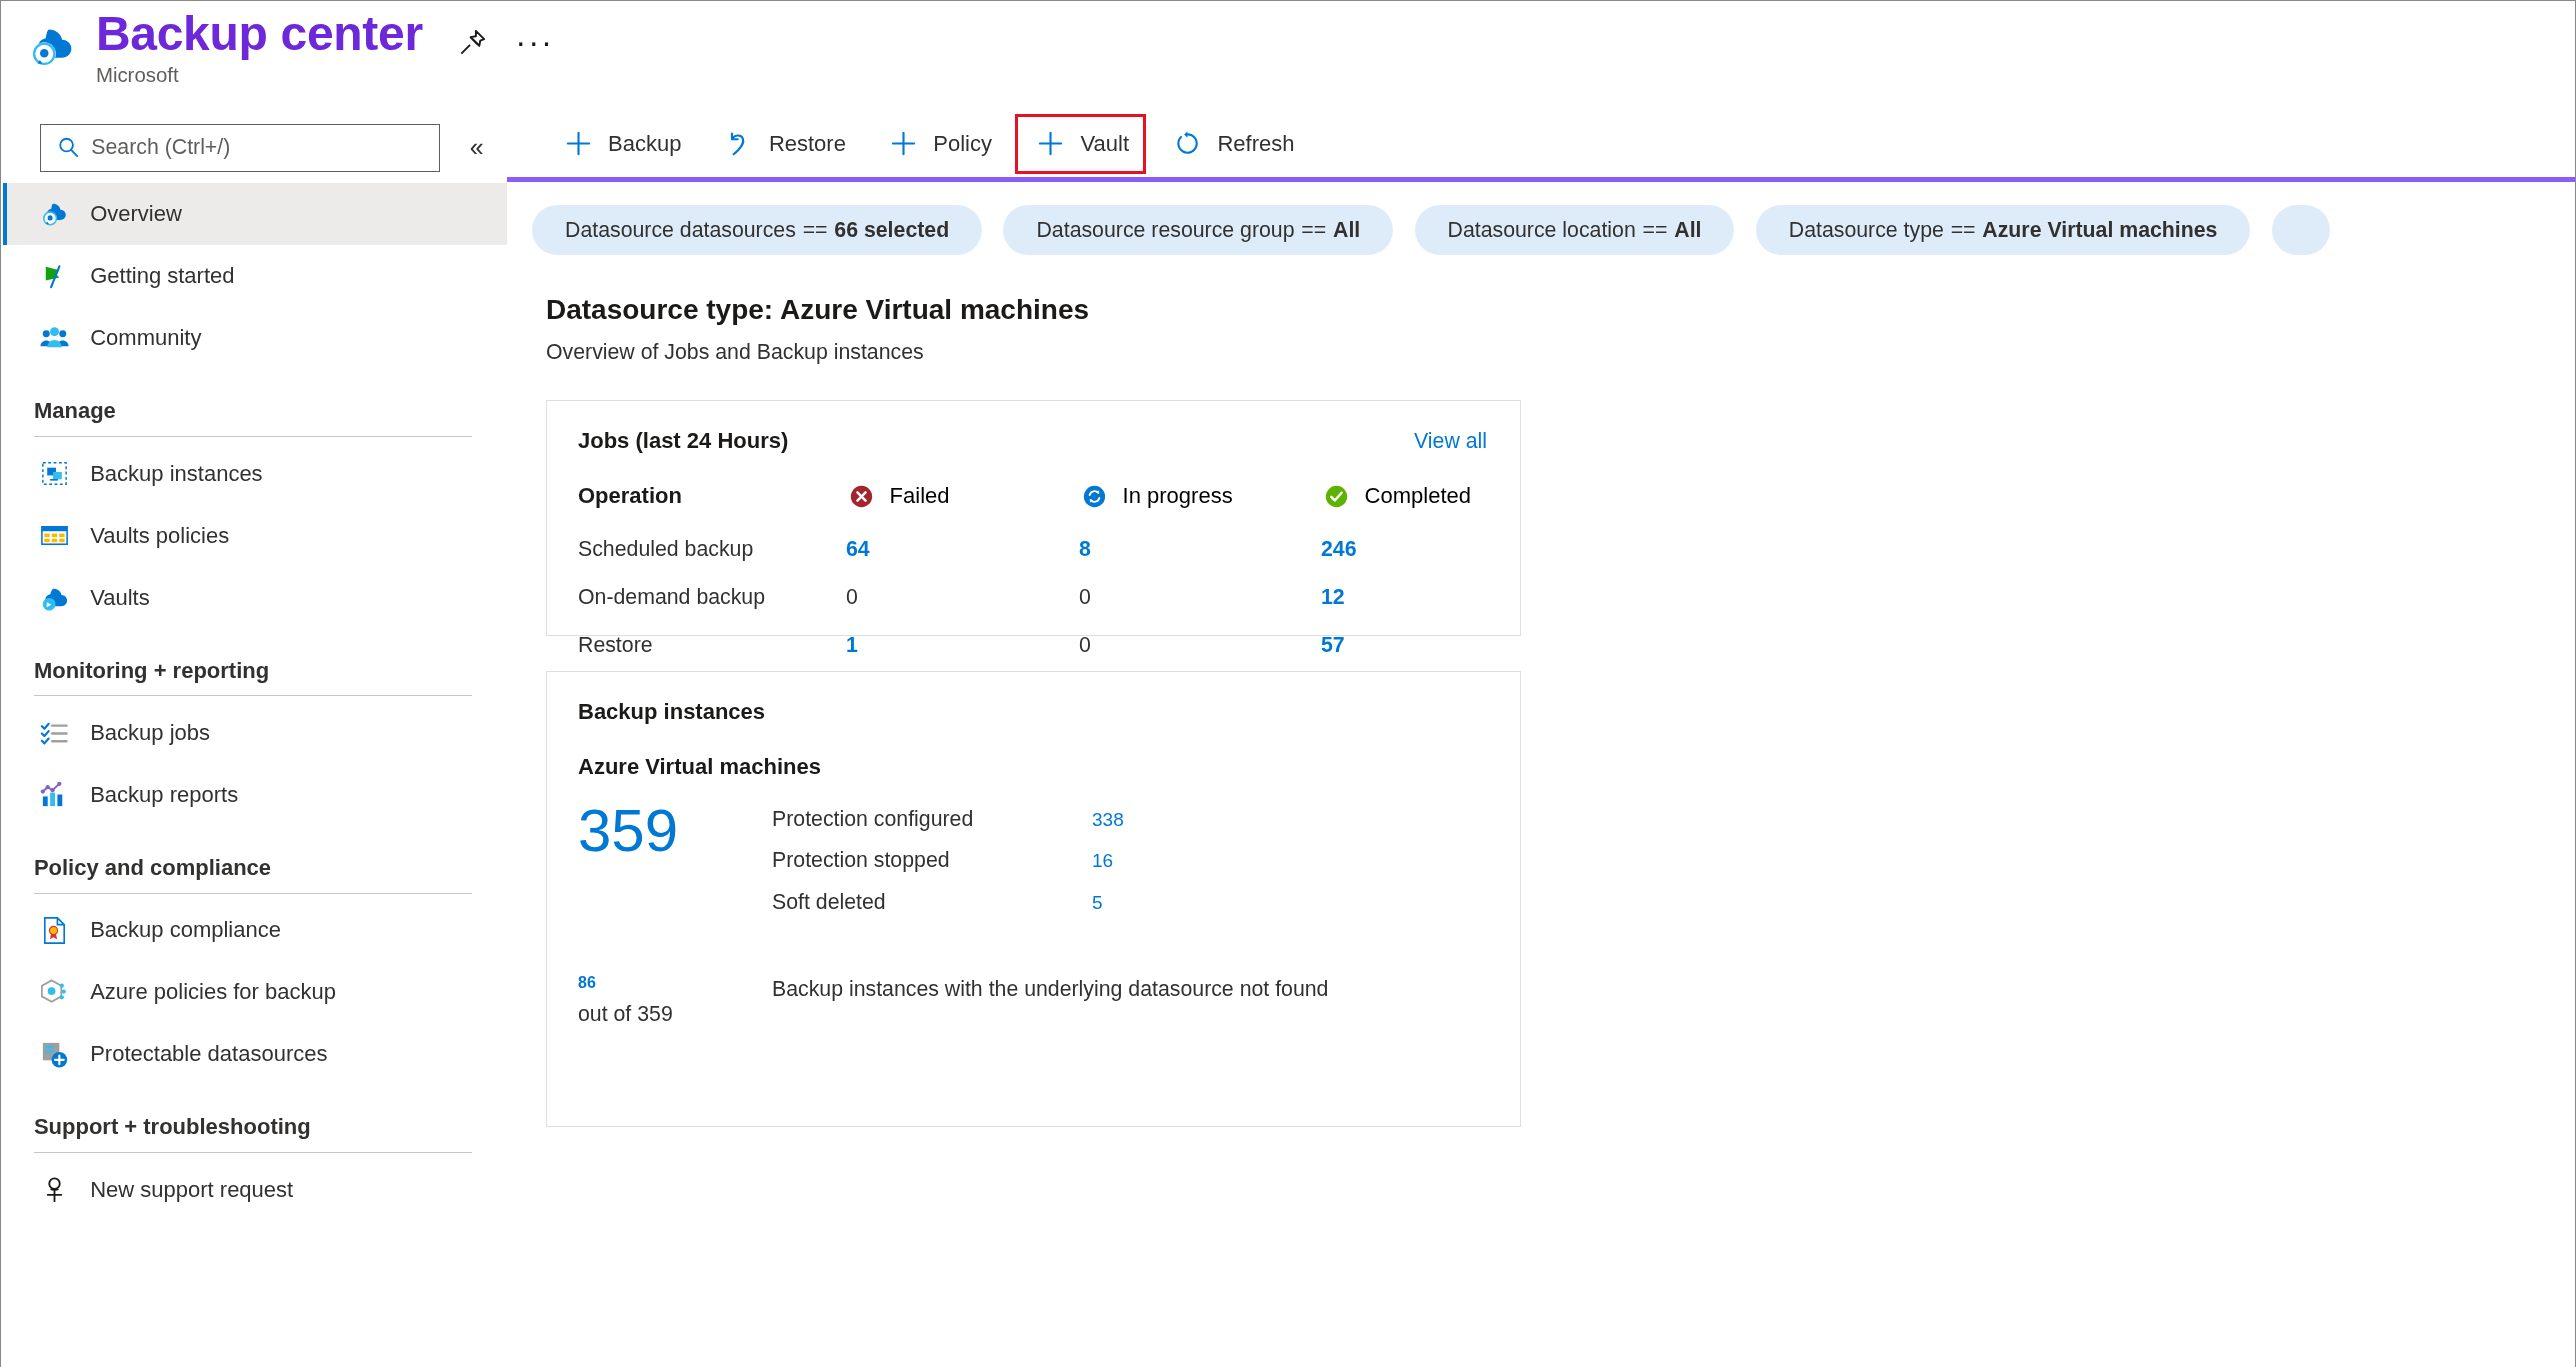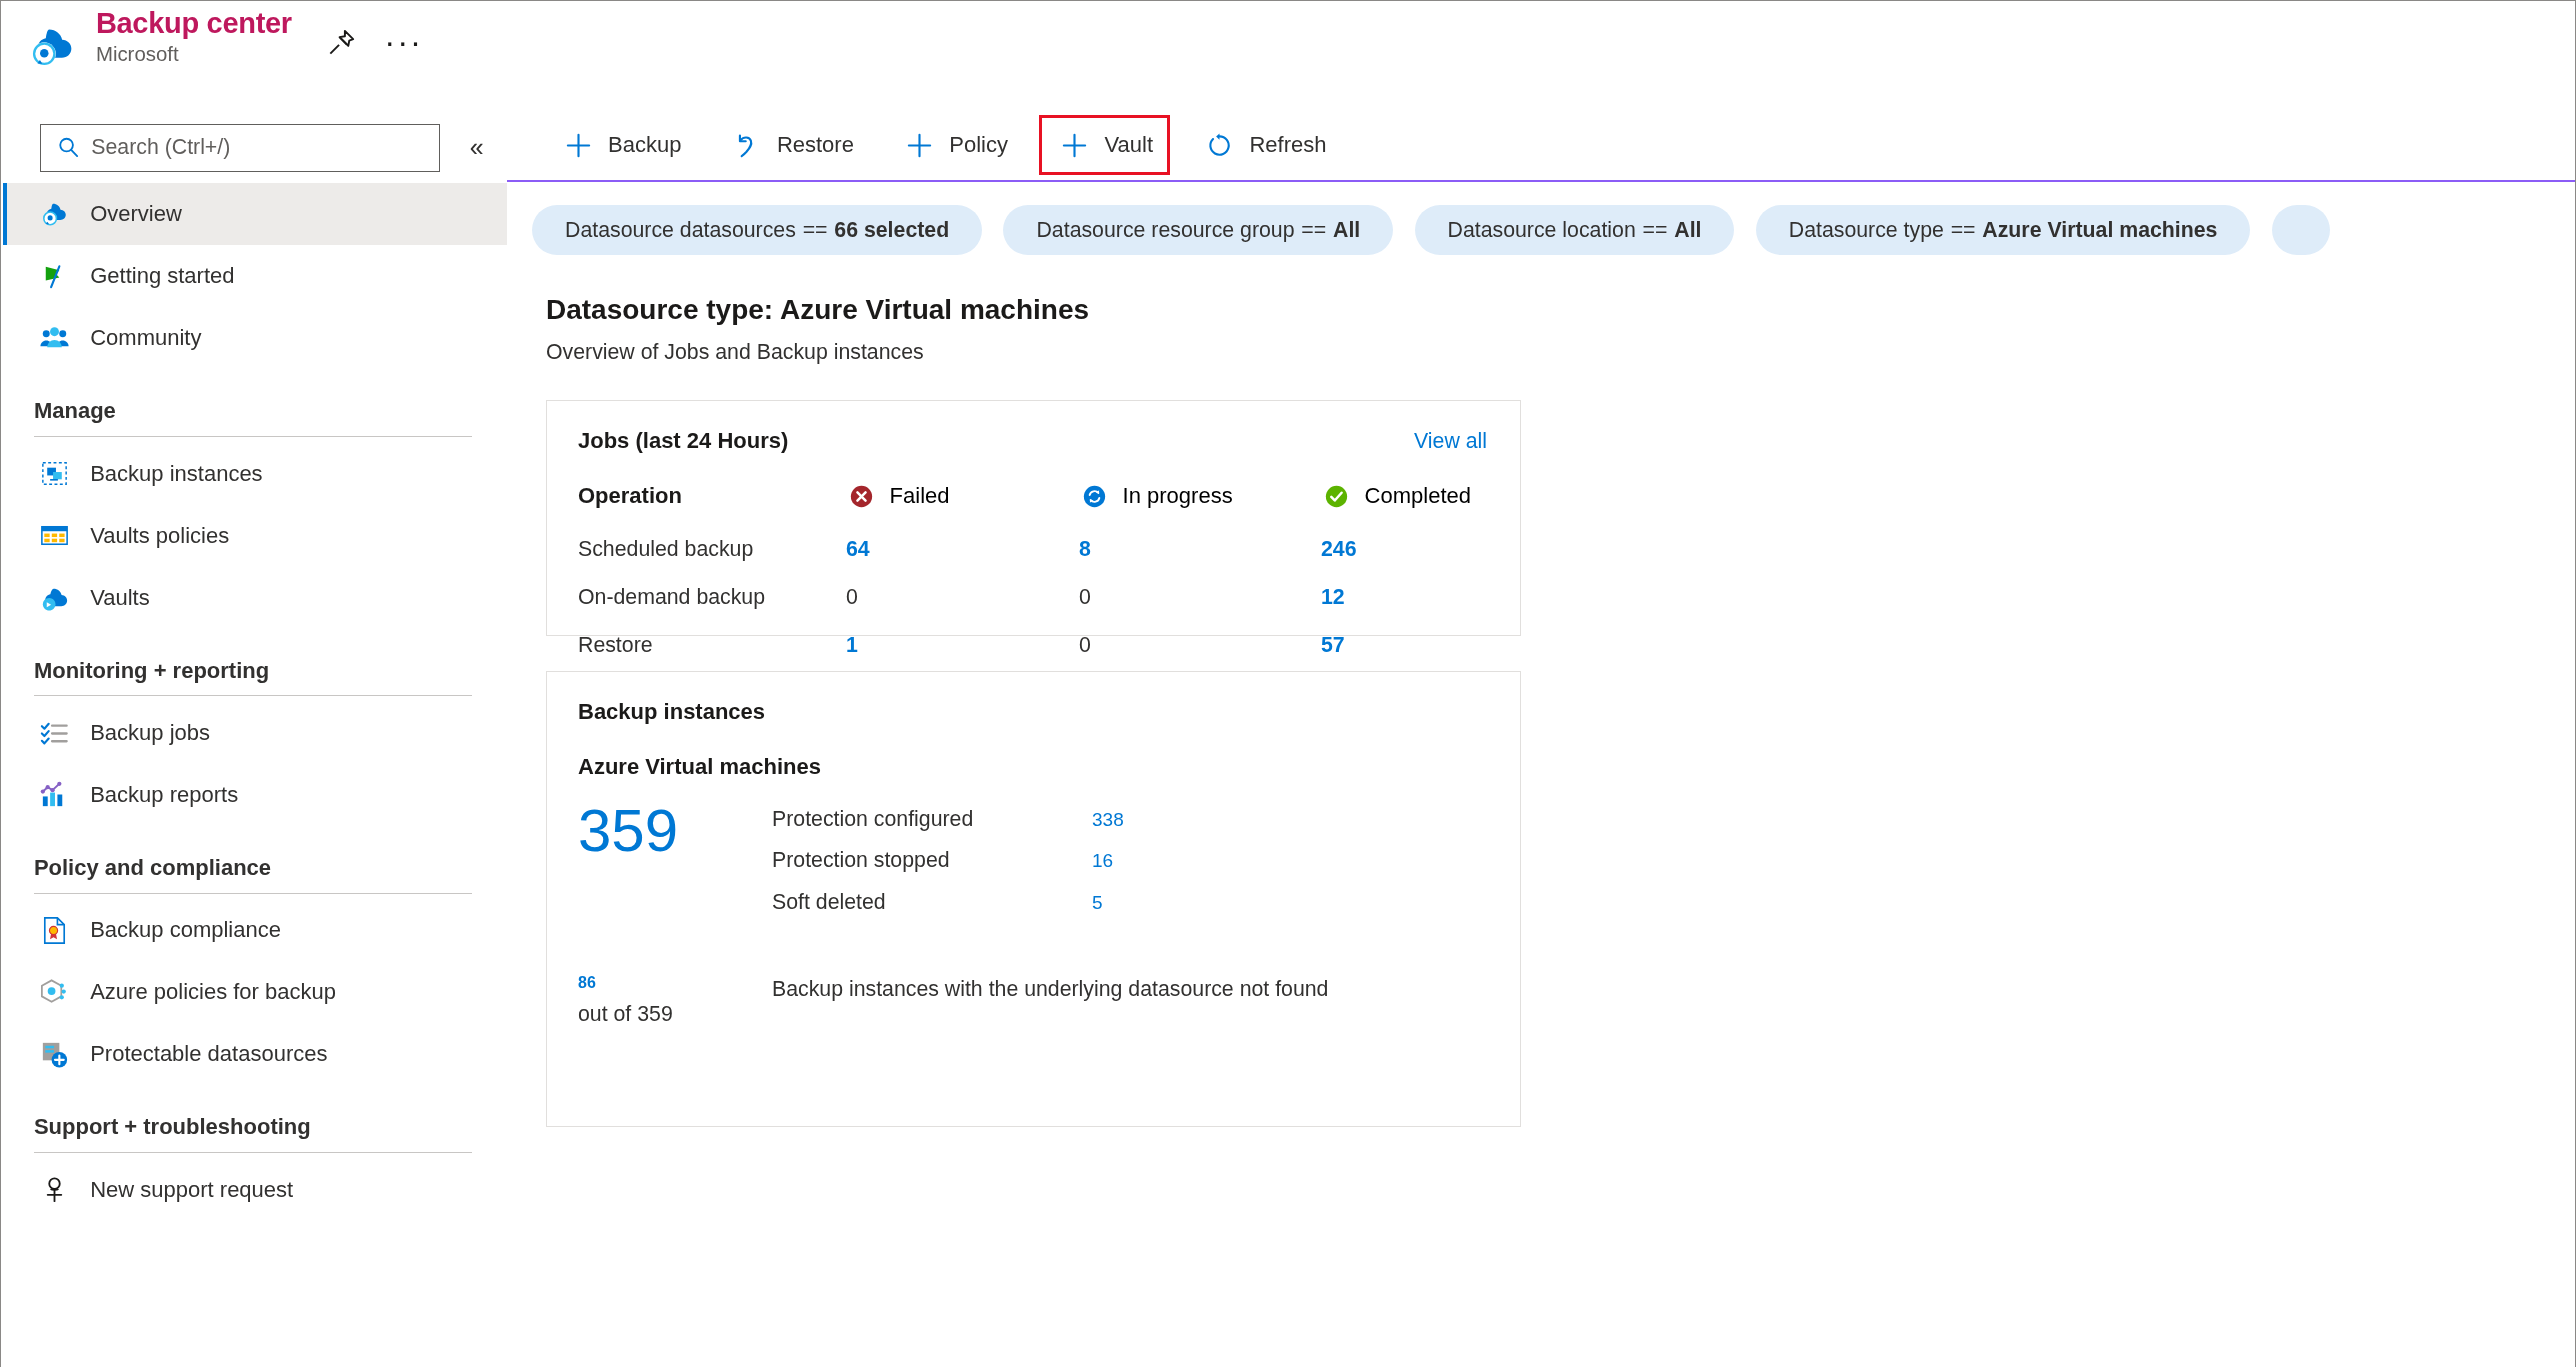--- a/index.html
+++ b/index.html
@@ -36,23 +36,23 @@
     margin-top: 15.5px;
     width: 60px;
     height: 60px;
     flex: 0 0 auto;
   }
   .header-titles {
     margin-left: 13.6px;
     margin-top: 5.8px;
   }
   .header-title {
-    font-size: 29px;
+    font-size: 48px;
     font-weight: 600;
-    color: #be185d;
+    color: #6d28d9;
     letter-spacing: -0.3px;
     line-height: 1.12;
   }
   .header-sub {
     font-size: 20.4px;
     color: #605e5c;
     margin-top: 2.9px;
     line-height: 1.2;
   }
   .pin-btn {
@@ -175,22 +175,21 @@
     background: #ffffff;
     overflow: hidden;
   }
 
   
   .toolbar {
     display: flex;
     align-items: center;
     height: 72px;
     padding-left: 37px;
-    border-bottom: 2px solid #8b5cf6;
-    gap: 8px;
+    border-bottom: 5px solid #8b5cf6;
   }
   .tb-btn {
     display: flex;
     align-items: center;
     height: 60px;
     padding: 0 15.5px;
     cursor: pointer;
     margin-right: 7.8px;
     position: relative;
   }

